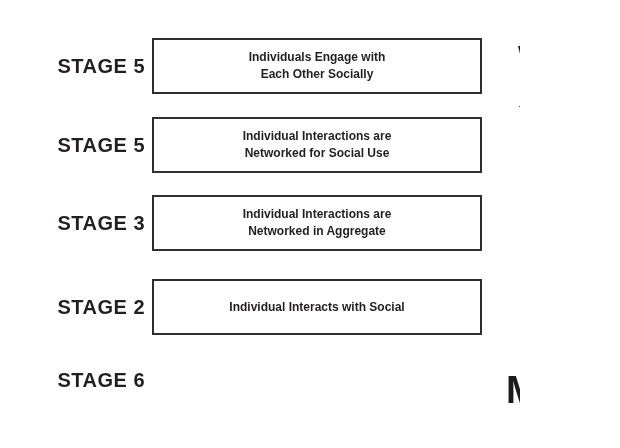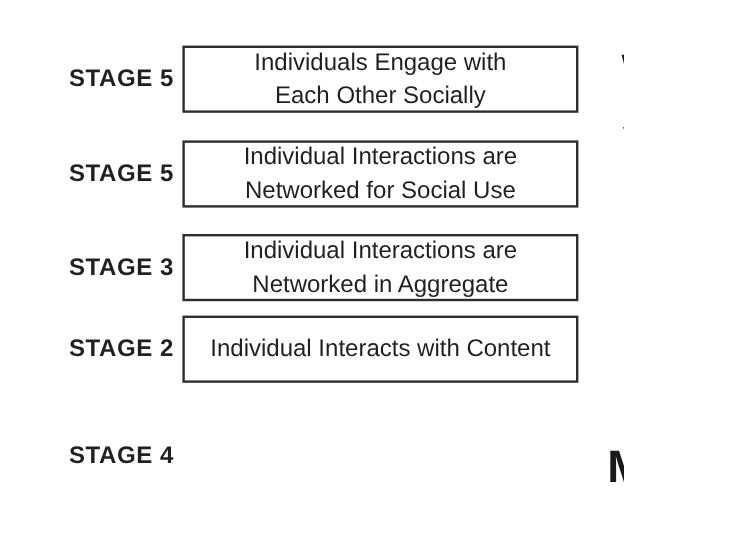--- a/index.html
+++ b/index.html
@@ -18,21 +18,21 @@
   }
   .row {
     position: absolute;
     left: 0;
     width: 482px;
     height: 56px;
   }
   .row-1 { top: 38px; }
   .row-2 { top: 117px; }
   .row-3 { top: 195px; }
-  .row-4 { top: 263px; }
+  .row-4 { top: 279px; }
   .row-5 { top: 352px; }
   .stage-label {
     position: absolute;
     left: 0;
     top: 0;
     width: 145px;
     height: 100%;
     display: flex;
     align-items: center;
     justify-content: flex-end;
@@ -48,22 +48,22 @@
     width: 330px;
     height: 100%;
     box-sizing: border-box;
     border: 2px solid #2e2e2e;
     background: #ffffff;
     display: flex;
     align-items: center;
     justify-content: center;
   }
   .stage-text {
-    font-size: 20px;
-    font-weight: normal;
+    font-size: 12px;
+    font-weight: bold;
     line-height: 1.4;
     text-align: center;
     white-space: pre-line;
   }
   .axis-label {
     position: absolute;
     left: 500px;
     width: 66px;
     text-align: center;
     font-size: 38px;
@@ -122,26 +122,26 @@
     <div class="stage-label">STAGE 3</div>
     <div class="stage-box">
       <div class="stage-text">Individual Interactions are
 Networked in Aggregate</div>
     </div>
   </div>
 
   <div class="row row-4">
     <div class="stage-label">STAGE 2</div>
     <div class="stage-box">
-      <div class="stage-text">Individual Interacts with Content</div>
+      <div class="stage-text">Individual Interacts with Social</div>
     </div>
   </div>
 
   <div class="row row-5">
-    <div class="stage-label">STAGE 4</div>
+    <div class="stage-label">STAGE 6</div>
   </div>
 
   <div class="axis-label we">WE</div>
 
   <div class="arrow">
     <div class="arrow-head"></div>
     <div class="arrow-line"></div>
   </div>
 
   <div class="axis-label me">ME</div>

